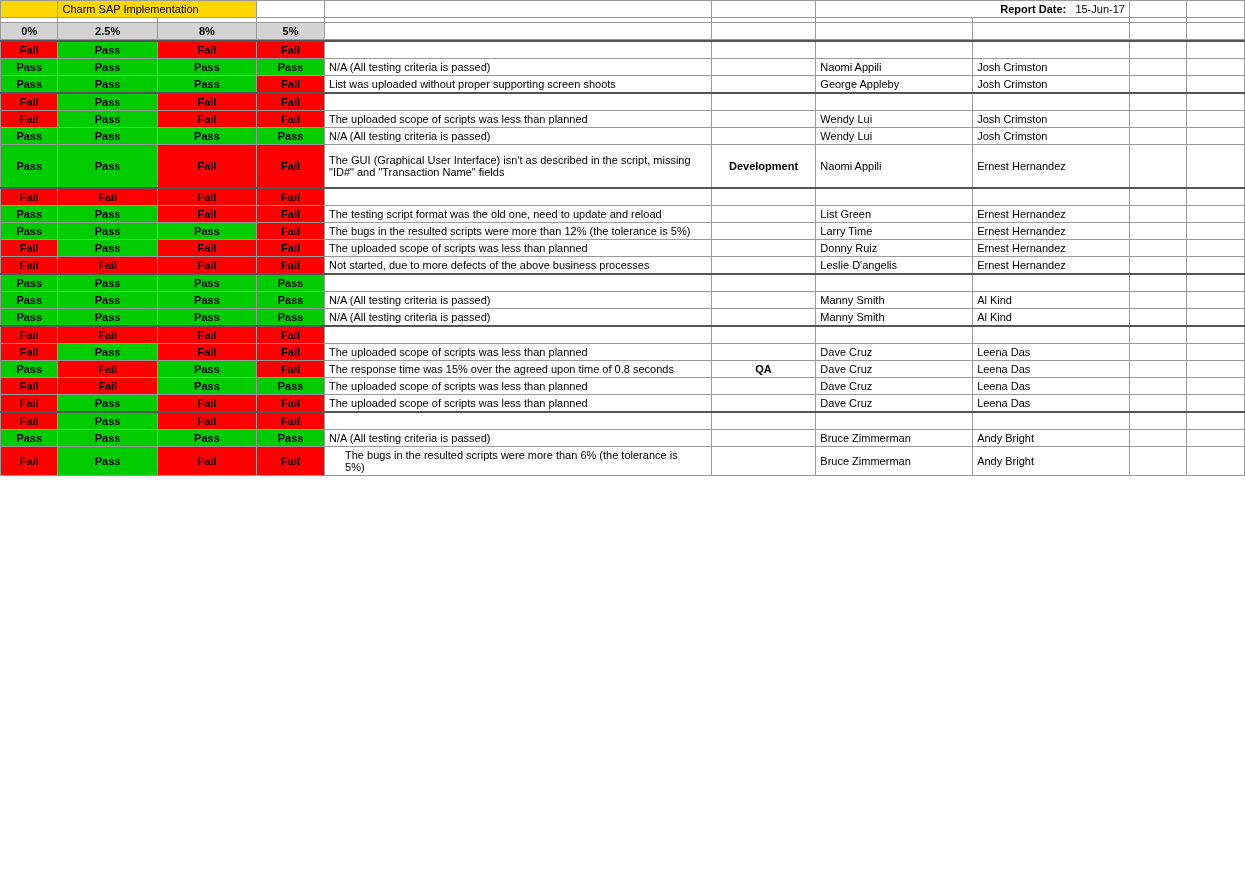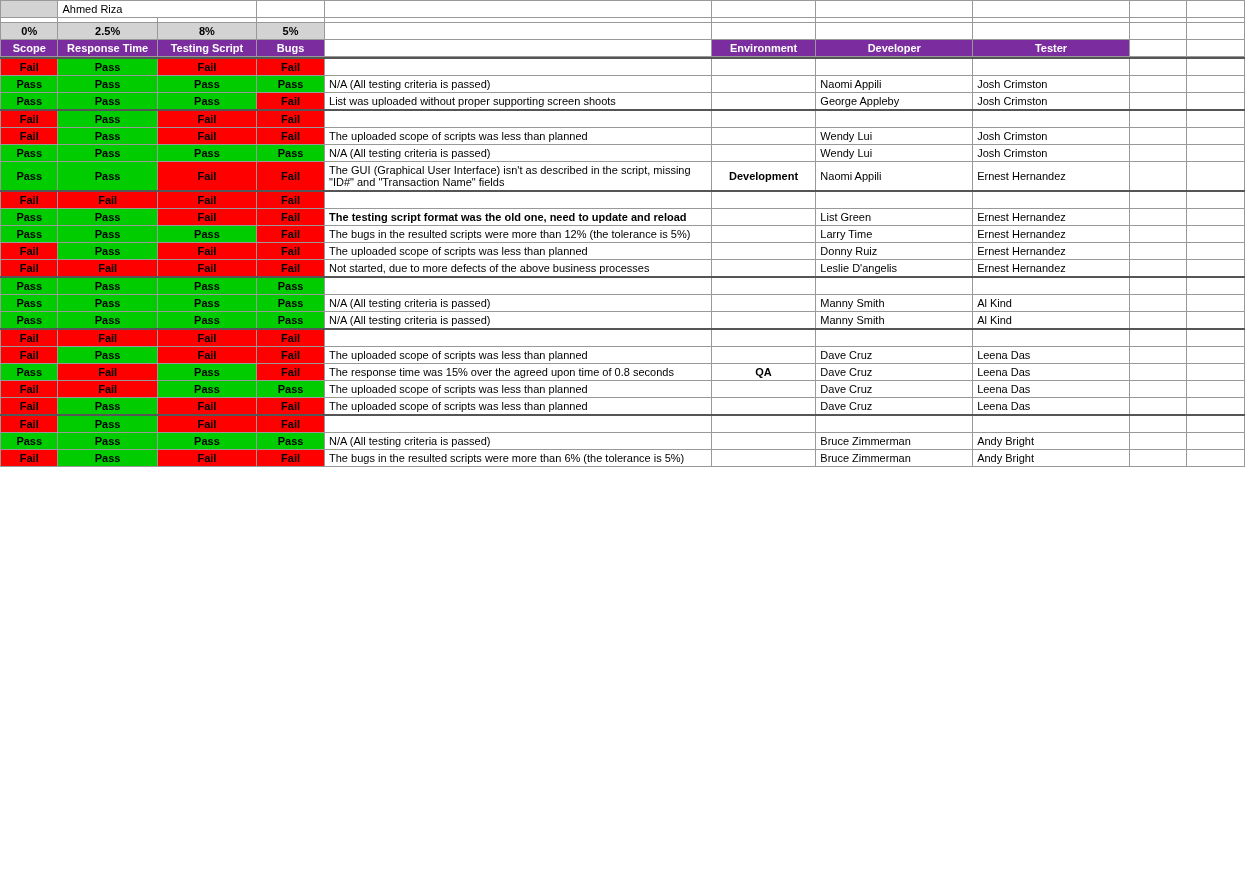--- a/index.html
+++ b/index.html
@@ -25,32 +25,35 @@
     <col style="width:65px">
     <col style="width:370px">
     <col style="width:100px">
     <col style="width:150px">
     <col style="width:150px">
     <col style="width:55px">
     <col style="width:55px">
   </colgroup>
   <tbody id="table-body">
 
-
     <tr>
-      <td class="gray-bg"></td>
-      <td colspan="2">Ahmed Riza</td>
-      <td></td>
-      <td></td>
-      <td></td>
-      <td></td>
-      <td></td>
+      <td class="yellow-bg"></td>
+      <td colspan="2" class="yellow-bg">Charm SAP Implementation</td>
+      <td></td>
+      <td></td>
+      <td></td>
+      <td colspan="2" style="text-align:right;">
+        <span style="font-weight:bold;">Report Date:</span>
+        &nbsp;
+        <span>15-Jun-17</span>
+      </td>
       <td></td>
       <td></td>
     </tr>
+
 
 
     <tr>
       <td></td>
       <td></td>
       <td></td>
       <td></td>
       <td></td>
       <td></td>
       <td></td>
@@ -66,32 +69,20 @@
       <td class="gray-bg">5%</td>
       <td></td>
       <td></td>
       <td></td>
       <td></td>
       <td></td>
       <td></td>
     </tr>
 
 
-    <tr>
-      <td class="purple-bg">Scope</td>
-      <td class="purple-bg">Response Time</td>
-      <td class="purple-bg">Testing Script</td>
-      <td class="purple-bg">Bugs</td>
-      <td></td>
-      <td class="purple-bg">Environment</td>
-      <td class="purple-bg">Developer</td>
-      <td class="purple-bg">Tester</td>
-      <td></td>
-      <td></td>
-    </tr>
   </tbody>
 </table>
 
 <table style="width:1245px; border-collapse:collapse;">
   <colgroup>
     <col style="width:55px">
     <col style="width:95px">
     <col style="width:95px">
     <col style="width:65px">
     <col style="width:370px">
@@ -172,21 +163,21 @@
         <td style="border: 1px solid rgb(153, 153, 153); padding: 2px 4px;">Wendy Lui</td>
         <td style="border: 1px solid rgb(153, 153, 153); padding: 2px 4px;">Josh Crimston</td>
         <td style="border: 1px solid rgb(153, 153, 153);"></td>
         <td style="border: 1px solid rgb(153, 153, 153);"></td>
       </tr>
       <tr>
         <td style="text-align: center; font-weight: bold; background: rgb(0, 204, 0);">Pass</td>
         <td style="text-align: center; font-weight: bold; background: rgb(0, 204, 0);">Pass</td>
         <td style="text-align: center; font-weight: bold; background: rgb(255, 0, 0);">Fail</td>
         <td style="text-align: center; font-weight: bold; background: rgb(255, 0, 0);">Fail</td>
-        <td style="border: 1px solid rgb(153, 153, 153); padding: 2px 4px;">The GUI (Graphical User Interface) isn't as described in the script, missing "ID#" and "Transaction Name" fields</td>
+        <td style="border: 1px solid rgb(153, 153, 153); padding: 9px 4px;">The GUI (Graphical User Interface) isn't as described in the script, missing "ID#" and "Transaction Name" fields</td>
         <td style="border: 1px solid rgb(153, 153, 153); padding: 2px 4px; text-align: center; font-weight: bold;">Development</td>
         <td style="border: 1px solid rgb(153, 153, 153); padding: 2px 4px;">Naomi Appili</td>
         <td style="border: 1px solid rgb(153, 153, 153); padding: 2px 4px;">Ernest Hernandez</td>
         <td style="border: 1px solid rgb(153, 153, 153);"></td>
         <td style="border: 1px solid rgb(153, 153, 153);"></td>
       </tr>
       <tr>
         <td style="text-align: center; font-weight: bold; background: rgb(255, 0, 0); border-top: 2px solid rgb(85, 85, 85);">Fail</td>
         <td style="text-align: center; font-weight: bold; background: rgb(255, 0, 0); border-top: 2px solid rgb(85, 85, 85);">Fail</td>
         <td style="text-align: center; font-weight: bold; background: rgb(255, 0, 0); border-top: 2px solid rgb(85, 85, 85);">Fail</td>
@@ -196,21 +187,21 @@
         <td style="border-width: 2px 1px 1px; border-style: solid; border-color: rgb(85, 85, 85) rgb(153, 153, 153) rgb(153, 153, 153); border-image: initial; padding: 2px 4px;"></td>
         <td style="border-width: 2px 1px 1px; border-style: solid; border-color: rgb(85, 85, 85) rgb(153, 153, 153) rgb(153, 153, 153); border-image: initial; padding: 2px 4px;"></td>
         <td style="border-width: 2px 1px 1px; border-style: solid; border-color: rgb(85, 85, 85) rgb(153, 153, 153) rgb(153, 153, 153); border-image: initial;"></td>
         <td style="border-width: 2px 1px 1px; border-style: solid; border-color: rgb(85, 85, 85) rgb(153, 153, 153) rgb(153, 153, 153); border-image: initial;"></td>
       </tr>
       <tr>
         <td style="text-align: center; font-weight: bold; background: rgb(0, 204, 0);">Pass</td>
         <td style="text-align: center; font-weight: bold; background: rgb(0, 204, 0);">Pass</td>
         <td style="text-align: center; font-weight: bold; background: rgb(255, 0, 0);">Fail</td>
         <td style="text-align: center; font-weight: bold; background: rgb(255, 0, 0);">Fail</td>
-        <td style="border: 1px solid rgb(153, 153, 153); padding: 2px 4px; font-weight: bold;">The testing script format was the old one, need to update and reload</td>
+        <td style="border: 1px solid rgb(153, 153, 153); padding: 2px 4px;">The testing script format was the old one, need to update and reload</td>
         <td style="border: 1px solid rgb(153, 153, 153); padding: 2px 4px; text-align: center; font-weight: bold;"></td>
         <td style="border: 1px solid rgb(153, 153, 153); padding: 2px 4px;">List Green</td>
         <td style="border: 1px solid rgb(153, 153, 153); padding: 2px 4px;">Ernest Hernandez</td>
         <td style="border: 1px solid rgb(153, 153, 153);"></td>
         <td style="border: 1px solid rgb(153, 153, 153);"></td>
       </tr>
       <tr>
         <td style="text-align: center; font-weight: bold; background: rgb(0, 204, 0);">Pass</td>
         <td style="text-align: center; font-weight: bold; background: rgb(0, 204, 0);">Pass</td>
         <td style="text-align: center; font-weight: bold; background: rgb(0, 204, 0);">Pass</td>
@@ -364,21 +355,21 @@
         <td style="border: 1px solid rgb(153, 153, 153); padding: 2px 4px;">Bruce Zimmerman</td>
         <td style="border: 1px solid rgb(153, 153, 153); padding: 2px 4px;">Andy Bright</td>
         <td style="border: 1px solid rgb(153, 153, 153);"></td>
         <td style="border: 1px solid rgb(153, 153, 153);"></td>
       </tr>
       <tr>
         <td style="text-align: center; font-weight: bold; background: rgb(255, 0, 0);">Fail</td>
         <td style="text-align: center; font-weight: bold; background: rgb(0, 204, 0);">Pass</td>
         <td style="text-align: center; font-weight: bold; background: rgb(255, 0, 0);">Fail</td>
         <td style="text-align: center; font-weight: bold; background: rgb(255, 0, 0);">Fail</td>
-        <td style="border: 1px solid rgb(153, 153, 153); padding: 2px 4px; margin-left: 44px;">The bugs in the resulted scripts were more than 6% (the tolerance is 5%)</td>
+        <td style="border: 1px solid rgb(153, 153, 153); padding: 2px 20px; margin-left: 44px;">The bugs in the resulted scripts were more than 6% (the tolerance is 5%)</td>
         <td style="border: 1px solid rgb(153, 153, 153); padding: 2px 4px; text-align: center; font-weight: bold;"></td>
         <td style="border: 1px solid rgb(153, 153, 153); padding: 2px 4px;">Bruce Zimmerman</td>
         <td style="border: 1px solid rgb(153, 153, 153); padding: 2px 4px;">Andy Bright</td>
         <td style="border: 1px solid rgb(153, 153, 153);"></td>
         <td style="border: 1px solid rgb(153, 153, 153);"></td>
       </tr>
     </tbody>
 </table>
 
 </body></html>

